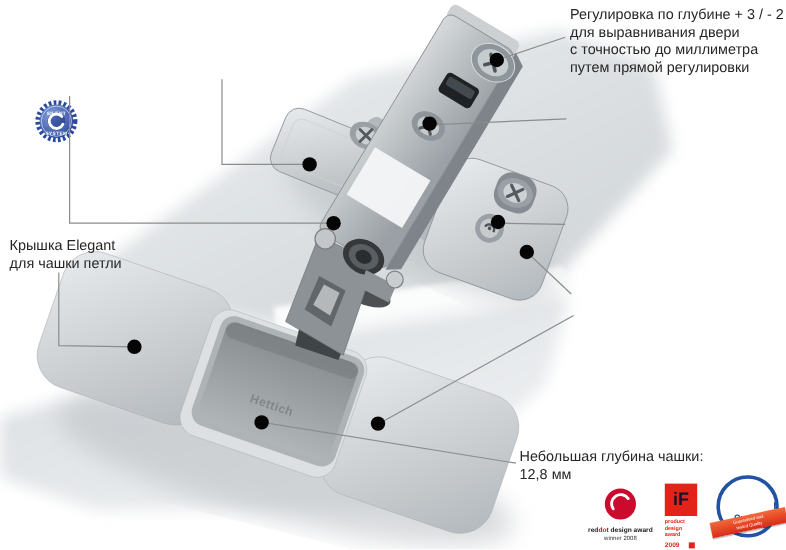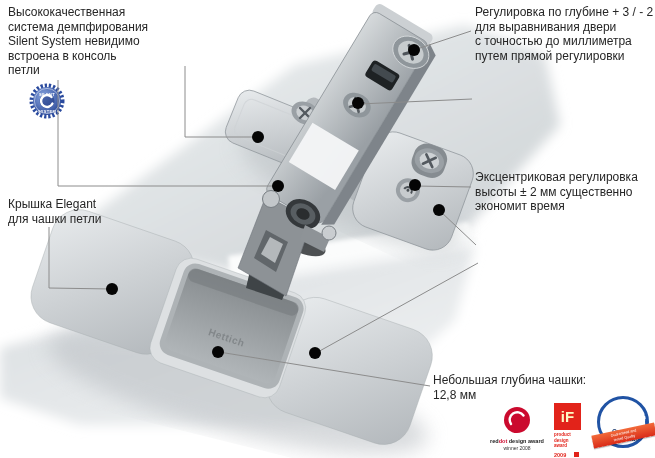--- a/index.html
+++ b/index.html
@@ -5,21 +5,21 @@
   html,body{margin:0;padding:0;background:#fff;}
   .stage{position:relative;width:655px;height:458px;background:#ffffff;overflow:hidden;
          font-family:"Liberation Sans",sans-serif;}
   .scene{position:absolute;left:0;top:0;}
   .ann{position:absolute;font-size:12px;line-height:14.5px;color:#262626;white-space:pre;}
   
   .award{position:absolute;}
   .reddot-text{font-size:5.5px;line-height:6.5px;color:#1a1a1a;font-weight:bold;white-space:nowrap;}
   .reddot-text .dot{color:#cb0a2e;}
   .reddot-winner{font-size:5px;color:#333;white-space:nowrap;}
-  .if-square{width:27px;height:27px;background:#e2231a;color:#fef9c3;text-align:center;
+  .if-square{width:27px;height:27px;background:#e2231a;color:#0f172a;text-align:center;
              line-height:27px;font-size:15px;font-weight:bold;}
   .if-lines{margin-top:2px;font-size:4.5px;line-height:5.5px;font-weight:bold;color:#e2231a;}
   .if-year{margin-top:3px;font-size:5.5px;font-weight:bold;color:#e2231a;display:flex;align-items:center;gap:8px;}
   .if-mini{display:inline-block;width:5px;height:5px;background:#e2231a;}
   .lga{width:54px;height:58px;position:absolute;}
   .lga-circle{box-sizing:border-box;width:52px;height:52px;border:3px solid #2053a4;border-radius:50%;
               background:#fff;text-align:center;padding-top:9px;position:relative;overflow:hidden;}
   .lga-name{font-size:10px;font-weight:bold;color:#2053a4;line-height:9px;letter-spacing:.3px;margin-left:44px;}
   .lga-box{display:inline-block;width:4px;height:4px;border:1px solid #2053a4;margin-left:1px;}
   .lga-q{font-size:6.5px;font-weight:bold;color:#17386e;line-height:7px;margin-top:2px;}
@@ -184,32 +184,24 @@
       <circle cx="414" cy="50" r="6"></circle>
       <circle cx="358" cy="103" r="6"></circle>
       <circle cx="415" cy="185" r="6"></circle>
       <circle cx="439" cy="210" r="6"></circle>
       <circle cx="315" cy="353" r="6"></circle>
       <circle cx="218" cy="352" r="6"></circle>
       <circle cx="112" cy="289" r="6"></circle>
     </g>
   </svg>
 
-  <div class="ann" style="left:8px;top:5px">Высококачественная
-система демпфирования
-Silent System невидимо
-встроена в консоль
-петли</div>
   <div class="ann" style="left:475px;top:5px">Регулировка по глубине + 3 / - 2 мм
 для выравнивания двери
 с точностью до миллиметра
 путем прямой регулировки</div>
-  <div class="ann" style="left:475px;top:170px">Эксцентриковая регулировка
-высоты ± 2 мм существенно
-экономит время</div>
   <div class="ann" style="left:433px;top:373px">Небольшая глубина чашки:
 12,8 мм</div>
   <div class="ann" style="left:8px;top:197px">Крышка Elegant
 для чашки петли</div>
 
   <div class="award" style="left:486px;top:406px;width:62px;text-align:center">
     <svg width="28" height="28" viewBox="0 0 28 28">
       <circle cx="14" cy="14" r="13" fill="#cb0a2e"></circle>
       <path d="M 8,18 A 7.2,7.2 0 1 1 20.5,9.5" fill="none" stroke="#ffffff" stroke-width="2.4" stroke-linecap="round"></path>
     </svg>

